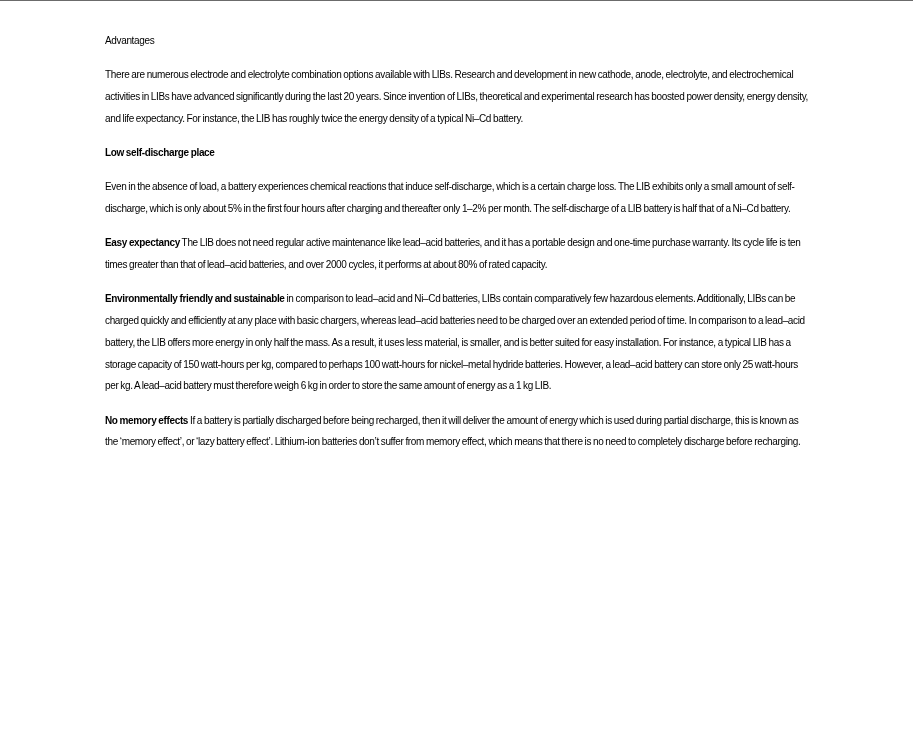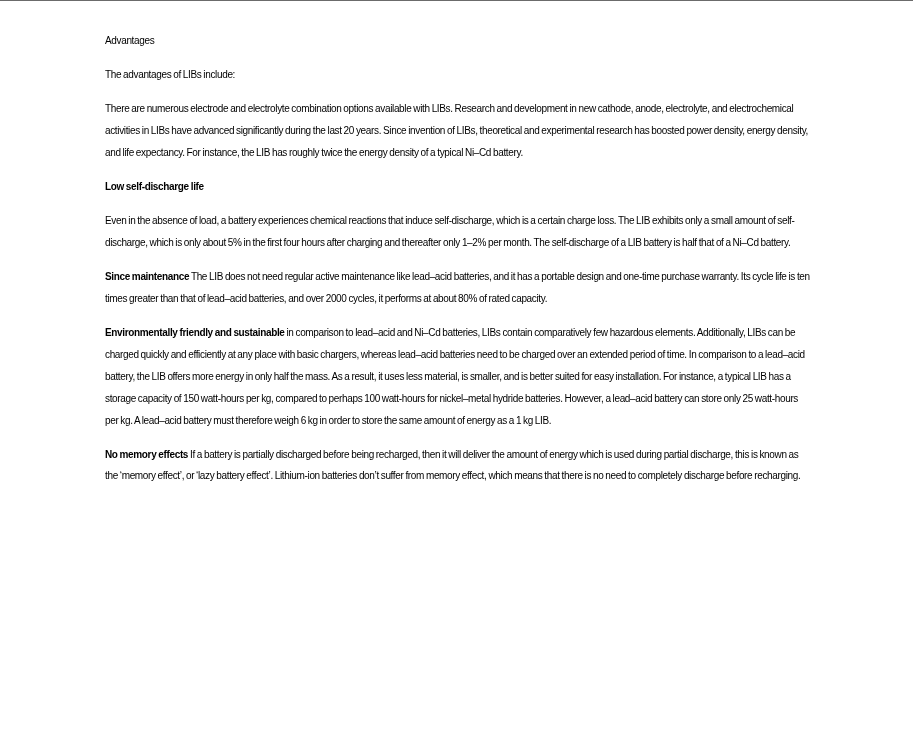--- a/index.html
+++ b/index.html
@@ -43,25 +43,24 @@
       font-weight: bold;
     }
   </style>
 </head>
 <body>
 
 <div class="top-border"></div>
 
 <div class="page">
   <p>Advantages</p>
-  <p>The advantages of LIBs include:</p>
 
   <p>There are numerous electrode and electrolyte combination options available with LIBs. Research and development in new cathode, anode, electrolyte, and electrochemical activities in LIBs have advanced significantly during the last 20 years. Since invention of LIBs, theoretical and experimental research has boosted power density, energy density, and life expectancy. For instance, the LIB has roughly twice the energy density of a typical Ni–Cd battery.</p>
 
-  <p class="bold">Low self-discharge life</p>
+  <p class="bold">Low self-discharge place</p>
   <p>Even in the absence of load, a battery experiences chemical reactions that induce self-discharge, which is a certain charge loss. The LIB exhibits only a small amount of self-discharge, which is only about 5% in the first four hours after charging and thereafter only 1–2% per month. The self-discharge of a LIB battery is half that of a Ni–Cd battery.</p>
 
-  <p><span class="lead">Since maintenance</span><span> The LIB does not need regular active maintenance like lead–acid batteries, and it has a portable design and one-time purchase warranty. Its cycle life is ten times greater than that of lead–acid batteries, and over 2000 cycles, it performs at about 80% of rated capacity.</span></p>
+  <p><span class="lead">Easy expectancy</span><span> The LIB does not need regular active maintenance like lead–acid batteries, and it has a portable design and one-time purchase warranty. Its cycle life is ten times greater than that of lead–acid batteries, and over 2000 cycles, it performs at about 80% of rated capacity.</span></p>
 
   <p><span class="lead">Environmentally friendly and sustainable</span><span> in comparison to lead–acid and Ni–Cd batteries, LIBs contain comparatively few hazardous elements. Additionally, LIBs can be charged quickly and efficiently at any place with basic chargers, whereas lead–acid batteries need to be charged over an extended period of time. In comparison to a lead–acid battery, the LIB offers more energy in only half the mass. As a result, it uses less material, is smaller, and is better suited for easy installation. For instance, a typical LIB has a storage capacity of 150 watt-hours per kg, compared to perhaps 100 watt-hours for nickel–metal hydride batteries. However, a lead–acid battery can store only 25 watt-hours per kg. A lead–acid battery must therefore weigh 6 kg in order to store the same amount of energy as a 1 kg LIB.</span></p>
 
   <p><span class="lead">No memory effects</span><span> If a battery is partially discharged before being recharged, then it will deliver the amount of energy which is used during partial discharge, this is known as the ‘memory effect’, or ‘lazy battery effect’. Lithium-ion batteries don’t suffer from memory effect, which means that there is no need to completely discharge before recharging.</span></p>
 </div>
 
 </body></html>

